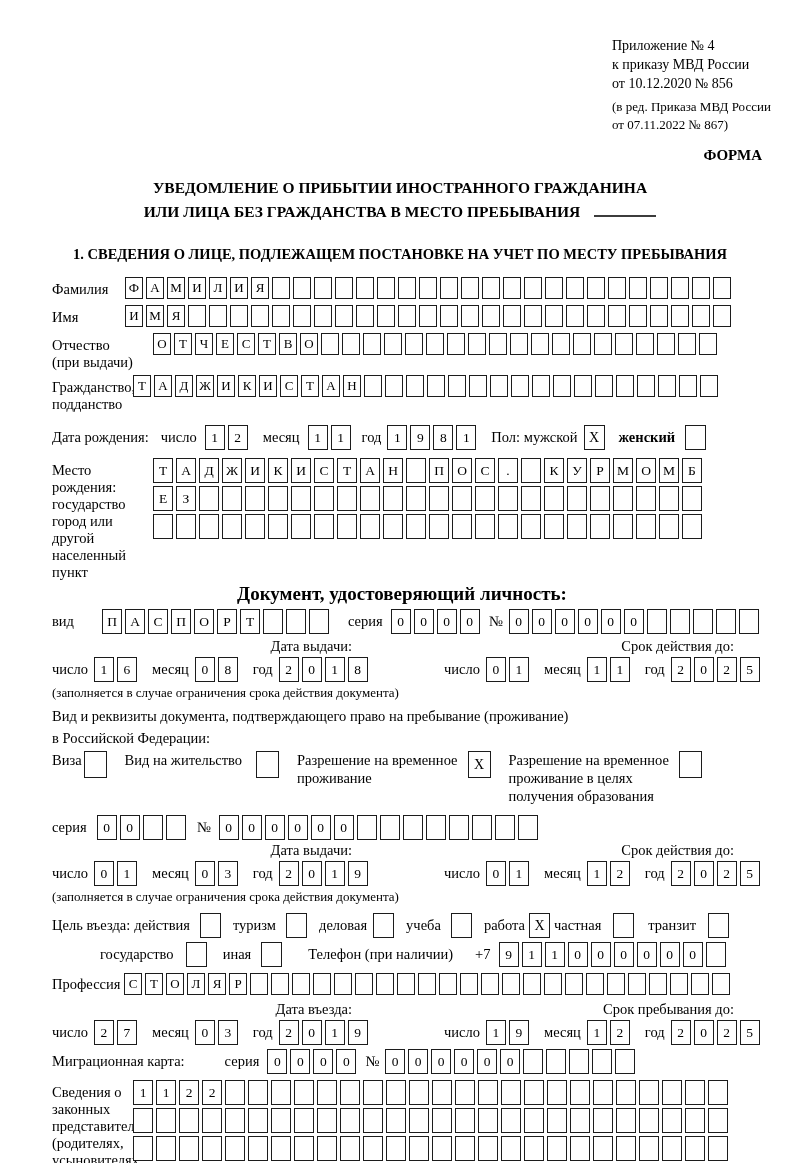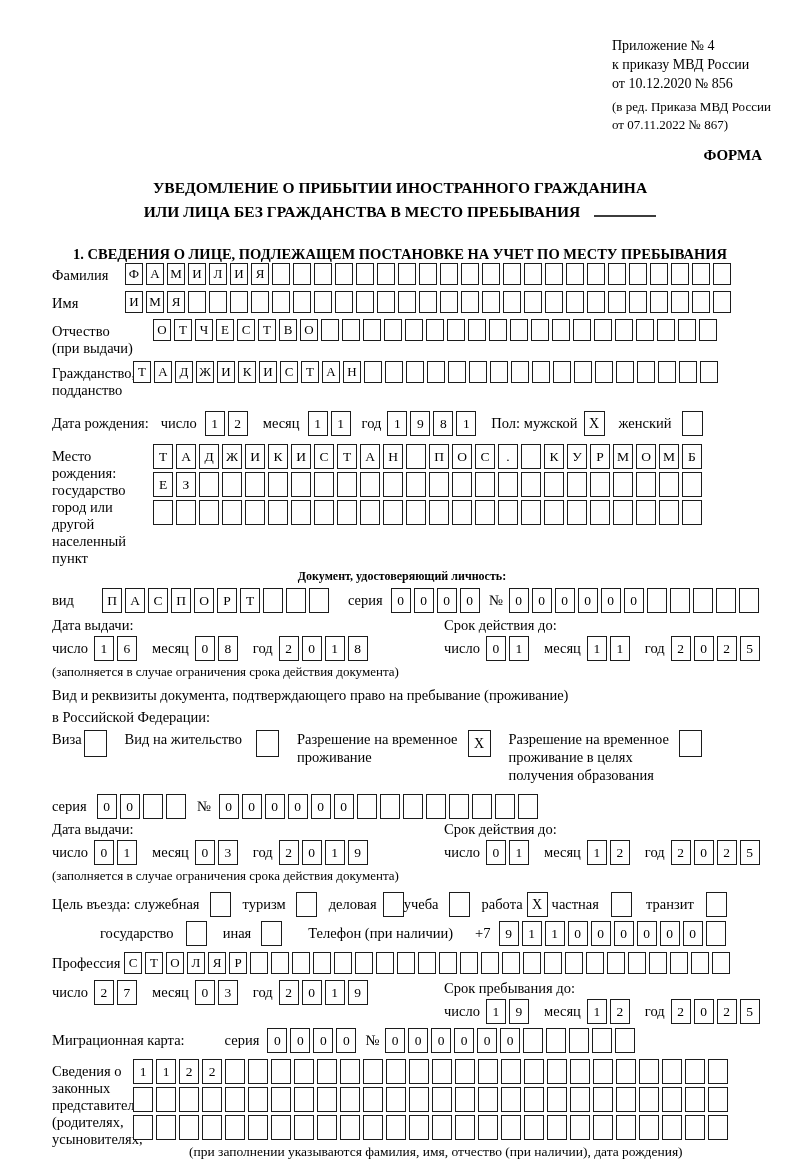--- a/index.html
+++ b/index.html
@@ -20,48 +20,48 @@
   .tline { display:inline-block; width:62px; border-bottom:2.5px solid #3c3c3c; height:12px; margin-left:14px; }
   .sec1 { margin:22px -8px 0 -52px; text-align:center; font-weight:bold; font-size:14.5px; }
 
   
   .row { display:flex; align-items:flex-start; }
   .row-c { display:flex; align-items:center; flex-wrap:nowrap; }
   .lbl { flex:none; font-size:14.5px; line-height:17px; padding-top:4px; }
   .il { font-size:14.5px; white-space:nowrap; }
   .w73{width:73px;} .w101{width:101px;} .w81{width:81px;} .w62{width:62px;} .w50{width:50px;}
   .mt2{margin-top:2px;} .mt4{margin-top:4px;} .mt6{margin-top:6px;} .mt8{margin-top:8px;}
-  .mt10{margin-top:10px;} .mt12{margin-top:12px;} .mt14{}
+  .mt10{margin-top:10px;} .mt12{margin-top:12px;} .mt14{margin-top:14px;}
 
   
   .cells { display:flex; flex:none; }
   .cell {
     display:flex; align-items:center; justify-content:center;
     border:1.6px solid #1c1c1c; background:#fff;
     font-size:13px; font-family:"Liberation Serif", serif;
   }
   .cells-s .cell { width:16px; height:20px; margin-right:3px; }
   .cells-m .cell { width:18px; height:23px; margin-right:3px; font-size:13.5px; }
   .cellcol .cells { margin-bottom:3px; }
 
   .checkbox {
     display:inline-flex; align-items:center; justify-content:center;
     width:19px; height:23px; border:1.6px solid #1c1c1c; flex:none;
     font-size:14px; margin-left:6px;
   }
   .cb-lg { width:21px; height:25px; }
 
   
-  .subhead { text-align:center; font-weight:bold; font-size:12px; margin-right:40px; }
+  .subhead { text-align:center; font-weight:bold; font-size:19px; margin-right:40px; }
 
   
   .dates { display:flex; }
   .dcol-l { width:392px; flex:none; }
   .dcol-r { flex:1; }
-  .dhead { font-size:14.5px; text-align:left; width:300px; margin-bottom:2px; }
+  .dhead { font-size:14.5px; text-align:right; width:300px; margin-bottom:2px; }
   .dcol-r .dhead { width:290px; }
   .dline { display:flex; align-items:center; }
   .dlbl { font-size:14.5px; margin-right:6px; white-space:nowrap; }
   .gap { margin-left:12px; }
   .cap-r { text-align:left; font-size:13px; margin-top:3px; padding-right:2px; }
 
   
   .opts { display:flex; align-items:flex-start; }
   .opt { display:flex; align-items:flex-start; }
   .opt-lbl { font-size:14.5px; line-height:18px; }
@@ -252,21 +252,21 @@
       </span>
     <span class="il" style="margin-left:8px;margin-right:6px;">год</span>
     <span class="cells cells-m">
         <span class="cell">1</span>
         <span class="cell">9</span>
         <span class="cell">8</span>
         <span class="cell">1</span>
       </span>
     <span class="il gap">Пол: мужской</span>
     <span class="checkbox">X</span>
-    <span class="il" style="margin-left:14px;">женский</span>
+    <span class="il" style="margin-left:14px;font-weight:bold;">женский</span>
     <span class="checkbox" style="margin-left:10px;"></span>
   </div>
 
   <div class="row mt8">
     <div class="lbl w101">
       <div>Место рождения:</div>
       <div>государство</div>
       <div>город или другой</div>
       <div>населенный пункт</div>
     </div>
@@ -538,27 +538,27 @@
             <span class="cell">2</span>
             <span class="cell">5</span>
           </span>
       </div>
     </div>
   </div>
   <div class="cap-r">(заполняется в случае ограничения срока действия документа)</div>
 
   <div class="row-c mt8">
     <span class="il" style="margin-right:4px;">Цель въезда:</span>
-    <span class="il">служебная</span>
+    <span class="il">действия</span>
     <span class="checkbox" style="margin-left:10px;"></span>
     <span class="il" style="margin-left:12px;">туризм</span>
     <span class="checkbox" style="margin-left:10px;"></span>
     <span class="il" style="margin-left:12px;">деловая</span>
     <span class="checkbox" style="margin-left:6px;"></span>
-    <span class="il" style="">учеба</span>
+    <span class="il" style="margin-left:12px;">учеба</span>
     <span class="checkbox" style="margin-left:10px;"></span>
     <span class="il" style="margin-left:12px;">работа</span>
     <span class="checkbox" style="margin-left:4px;">X</span>
     <span class="il" style="margin-left:4px;">частная</span>
     <span class="checkbox" style="margin-left:12px;"></span>
     <span class="il" style="margin-left:14px;">транзит</span>
     <span class="checkbox" style="margin-left:12px;"></span>
   </div>
 
   <div class="row-c mt4" style="padding-left:48px;">
@@ -612,20 +612,21 @@
         <span class="cell"></span>
         <span class="cell"></span>
         <span class="cell"></span>
         <span class="cell"></span>
         <span class="cell"></span>
       </div>
   </div>
 
   <div class="dates mt6">
     <div class="dcol-l">
+      <div class="dhead">Дата въезда:</div>
       <div class="dline">
         <span class="dlbl">число</span>
         <span class="cells cells-m">
             <span class="cell">2</span>
             <span class="cell">7</span>
           </span>
         <span class="dlbl gap">месяц</span>
         <span class="cells cells-m">
             <span class="cell">0</span>
             <span class="cell">3</span>

